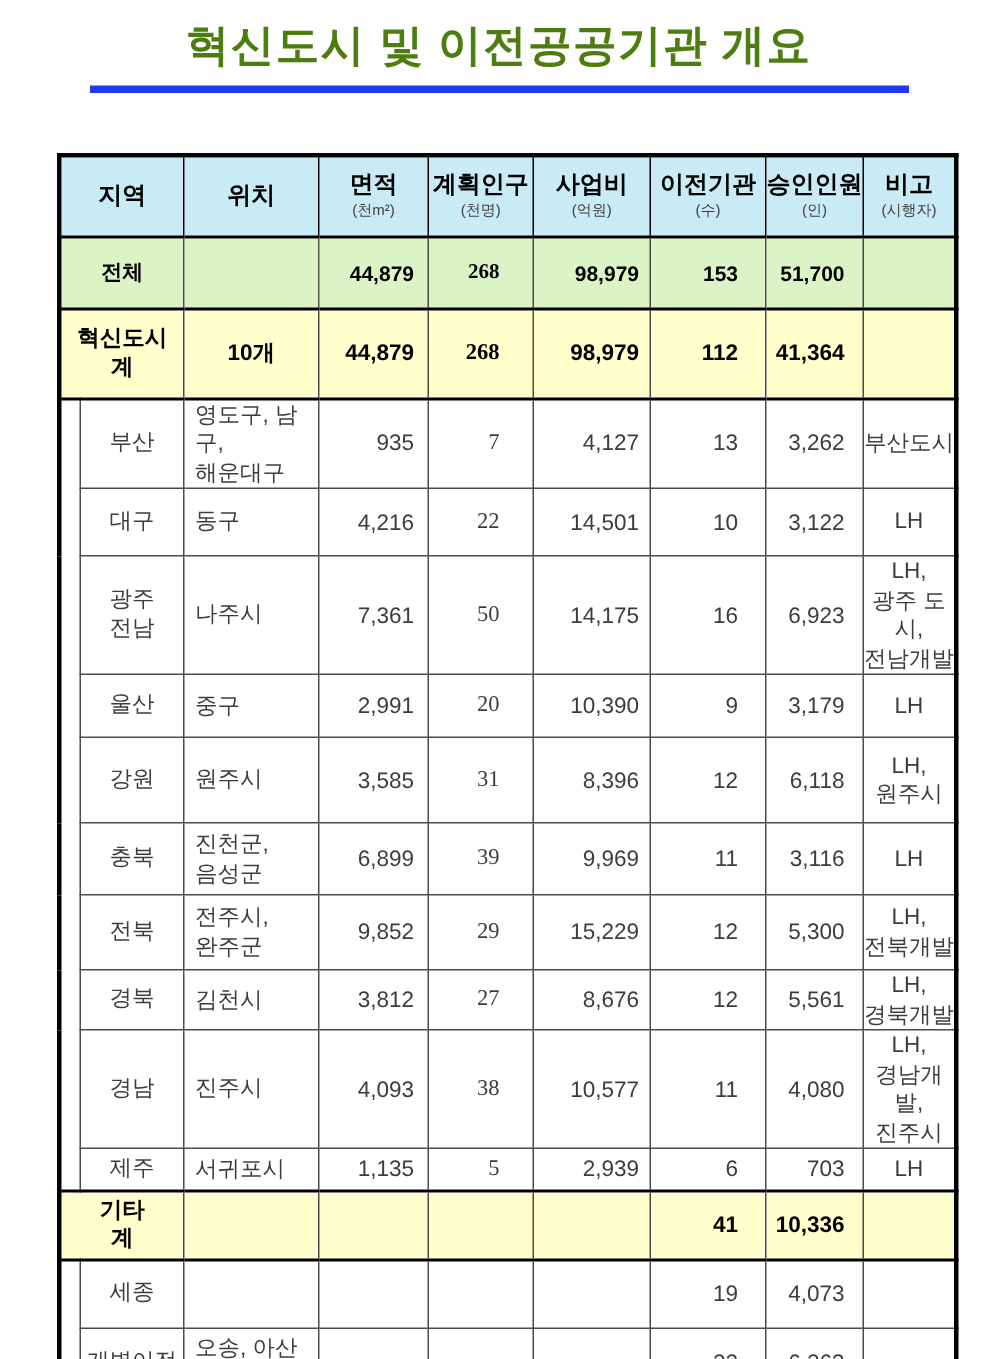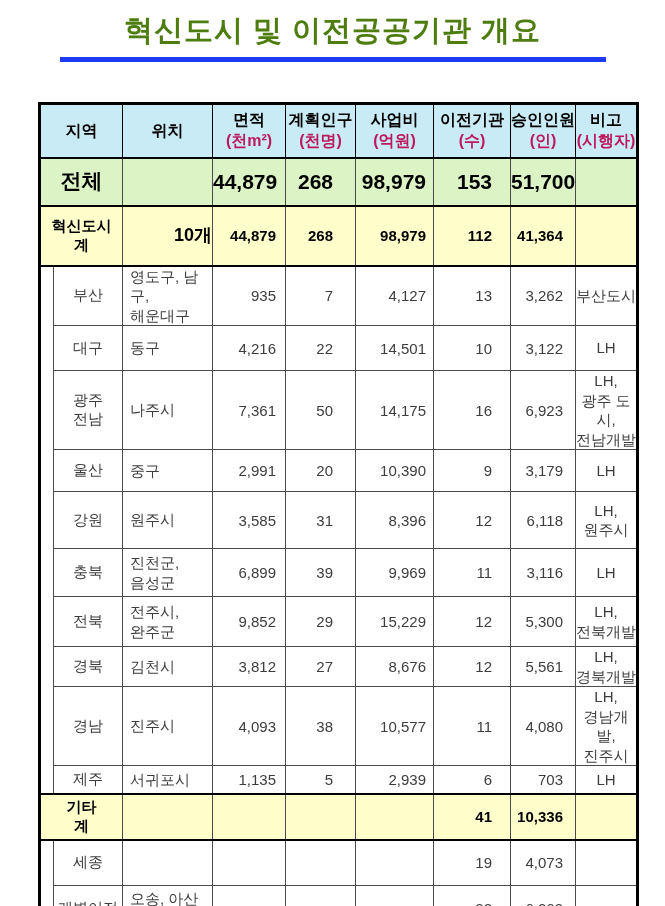--- a/index.html
+++ b/index.html
@@ -21,44 +21,44 @@
     border-collapse:collapse;table-layout:fixed;width:601px;
     margin:40px 0 0 38px;border:3px solid #000;
   }
   th,td{
     border:1px solid #4b4b4b;padding:0;vertical-align:middle;overflow:hidden;
   }
   thead th{
     background:var(--header-bg);border-color:#000;border-bottom-width:2px;
     font-size:16px;font-weight:700;text-align:center;line-height:1.15;
   }
-  thead th .unit{display:block;font-size:16px;font-weight:700;margin-top:2px;color:#be185d;}
+  thead th .unit{display:block;font-size:10px;font-weight:400;margin-top:2px;color:#404040;}
   tr.row-total td{
-    background:var(--total-bg);font-weight:700;font-size:21px;color:#000;
+    background:var(--total-bg);font-weight:700;font-size:14px;color:#000;
     border-top:2px solid #000;border-bottom:2px solid #000;
   }
   tr.row-subtotal td{
     background:var(--subtotal-bg);font-weight:700;font-size:15px;color:#000;
     border-top:2px solid #000;border-bottom:2px solid #000;
   }
   tr.detail td{font-size:15px;color:#3d3d3d;background:#fff;}
   td.strip{background:#fff;}
   td.lab{
     background:var(--label-bg);text-align:center;font-size:14px;color:#333;
     white-space:pre-line;line-height:1.25;
   }
   td.rg{text-align:center;white-space:pre-line;line-height:1.25;}
   td.loc{
     text-align:left;padding-left:7px;font-size:14px;
     white-space:pre-line;line-height:1.3;
   }
-  td.loc.center{text-align:right;padding-left:0;font-size:18px;}
+  td.loc.center{text-align:center;padding-left:0;font-size:15px;}
   td.num{text-align:right;}
   td.c-area{padding-right:9px;margin-left:20px;}
-  td.c-pop{padding-right:22px;}
+  td.c-pop{padding-right:22px;font-family:Liberation Serif, serif;}
   td.c-cost{padding-right:7px;}
   td.c-agy{padding-right:18px;}
   td.c-app{padding-right:12px;}
   td.note{text-align:center;font-size:12px;white-space:pre-line;line-height:1.3;color:#3d3d3d;}
 </style>
 </head>
 <body>
 
 <div class="page-title">혁신도시 및 이전공공기관 개요</div>
 <div class="title-rule"></div>

